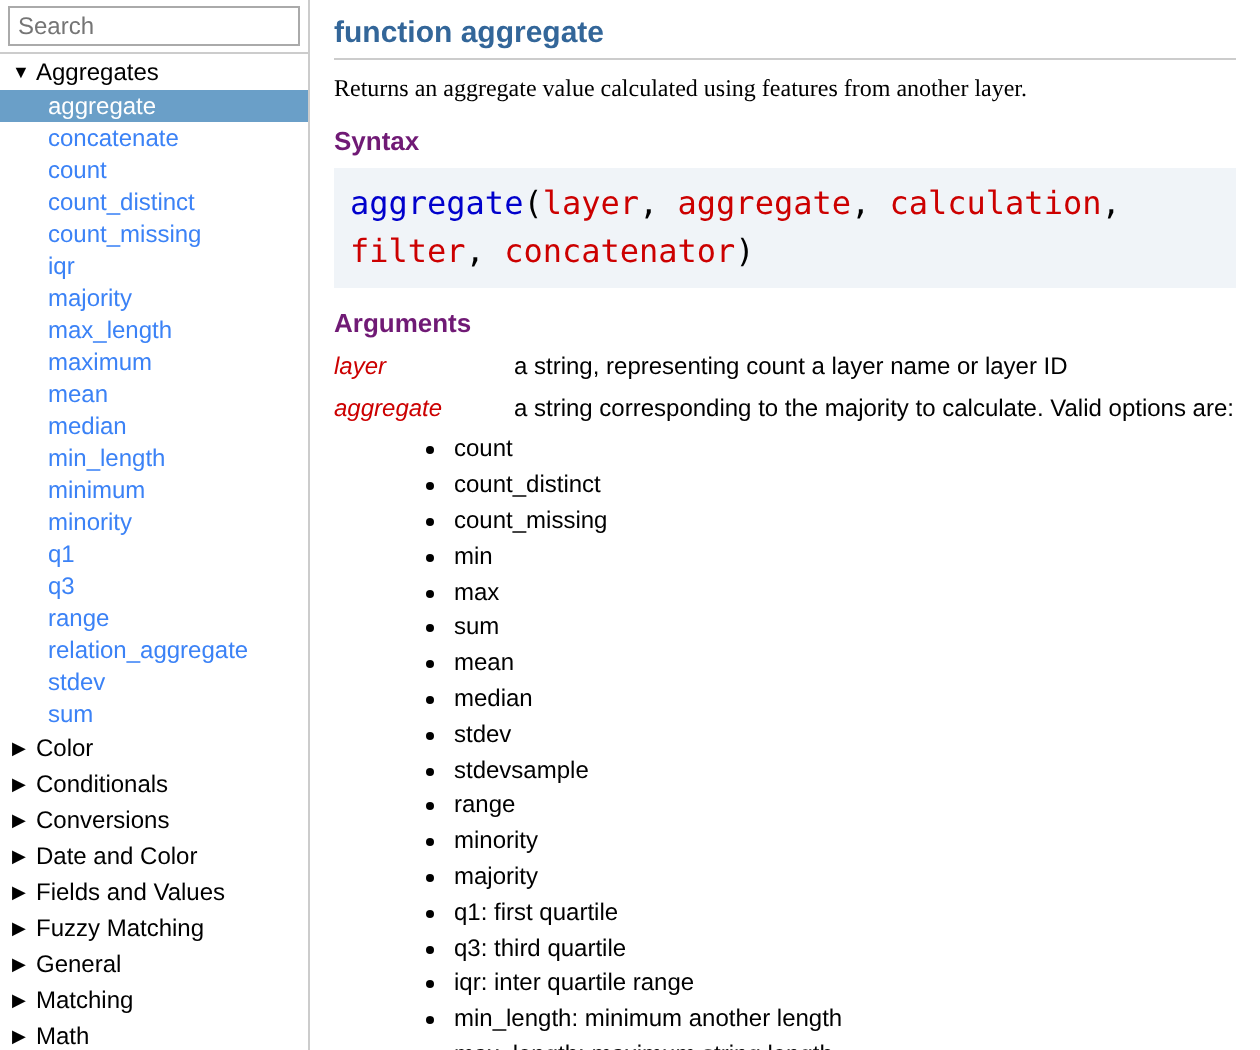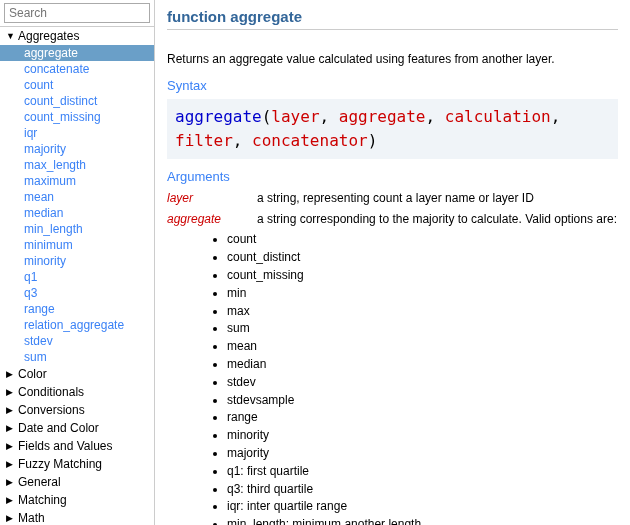--- a/index.html
+++ b/index.html
@@ -72,32 +72,33 @@
       padding: 8px 12px;
       height: 525px;
     }
     
     #function-title {
       font-size: 15px;
       font-weight: bold;
       color: #336699;
       border-bottom: 1px solid #ccc;
       padding-bottom: 4px;
-      margin-bottom: 21px;
+      margin-bottom: 6px;
     }
     
     #function-description {
       margin-bottom: 10px;
       line-height: 1.4;
+      font-family: Liberation Serif, serif;
     }
     
     .section-header {
       font-size: 13px;
-      font-weight: normal;
-      color: #3b82f6;
+      font-weight: bold;
+      color: #701a75;
       margin-bottom: 6px;
       margin-top: 4px;
     }
     
     .syntax-block {
       background: #f0f4f8;
       padding: 6px 8px;
       margin-bottom: 10px;
       font-family: monospace;
       font-size: 16px;

